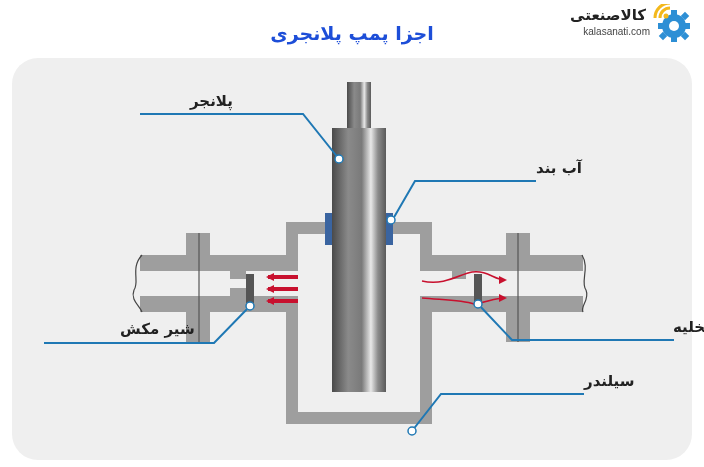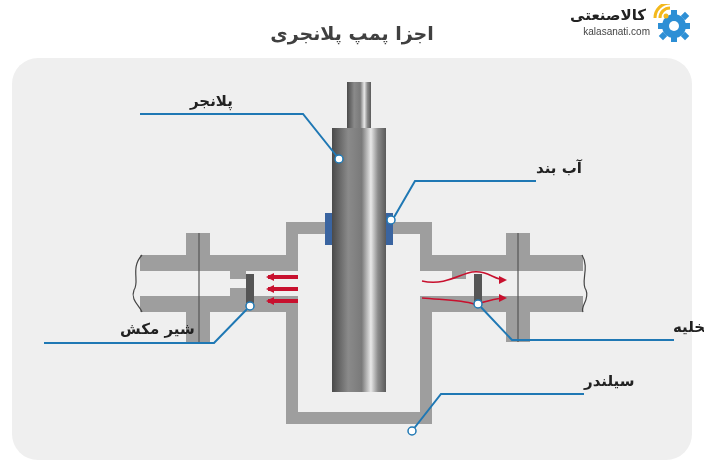--- a/index.html
+++ b/index.html
@@ -1,17 +1,17 @@
 <!DOCTYPE html>
 <html><head>
 <meta charset="utf-8">
 <style>
   html, body { margin: 0; padding: 0; background: #ffffff; }
   body { width: 704px; height: 467px; position: relative; overflow: hidden; font-family: "DejaVu Sans", sans-serif; }
-  .title { position: absolute; left: 0; width: 704px; top: 22px; text-align: center; font-weight: bold; font-size: 19px; color: #404040; direction: rtl; }
+  .title { position: absolute; left: 0; width: 704px; top: 22px; text-align: center; font-weight: bold; font-size: 19px; color: #1d4ed8; direction: rtl; }
   .logo { position: absolute; right: 12px; top: 2px; width: 124px; height: 42px; }
   .logo-text-fa { position: absolute; right: 46px; top: 4px; font-size: 15px; font-weight: bold; color: #222; direction: rtl; white-space: nowrap; }
   .logo-text-en { position: absolute; right: 42px; top: 24px; font-size: 10px; color: #444; white-space: nowrap; font-family: Liberation Sans, sans-serif; }
   .logo-icon { position: absolute; right: 0; top: 2px; width: 40px; height: 40px; }
   .panel { position: absolute; left: 12px; top: 58px; width: 680px; height: 402px; background: #efefef; border-radius: 26px; }
   svg.diagram { position: absolute; left: 0; top: 0; width: 704px; height: 467px; }
   .lbl { font-family: "DejaVu Sans", sans-serif; font-size: 15px; font-weight: bold; fill: #222; }
 </style>
 </head>
 <body>

